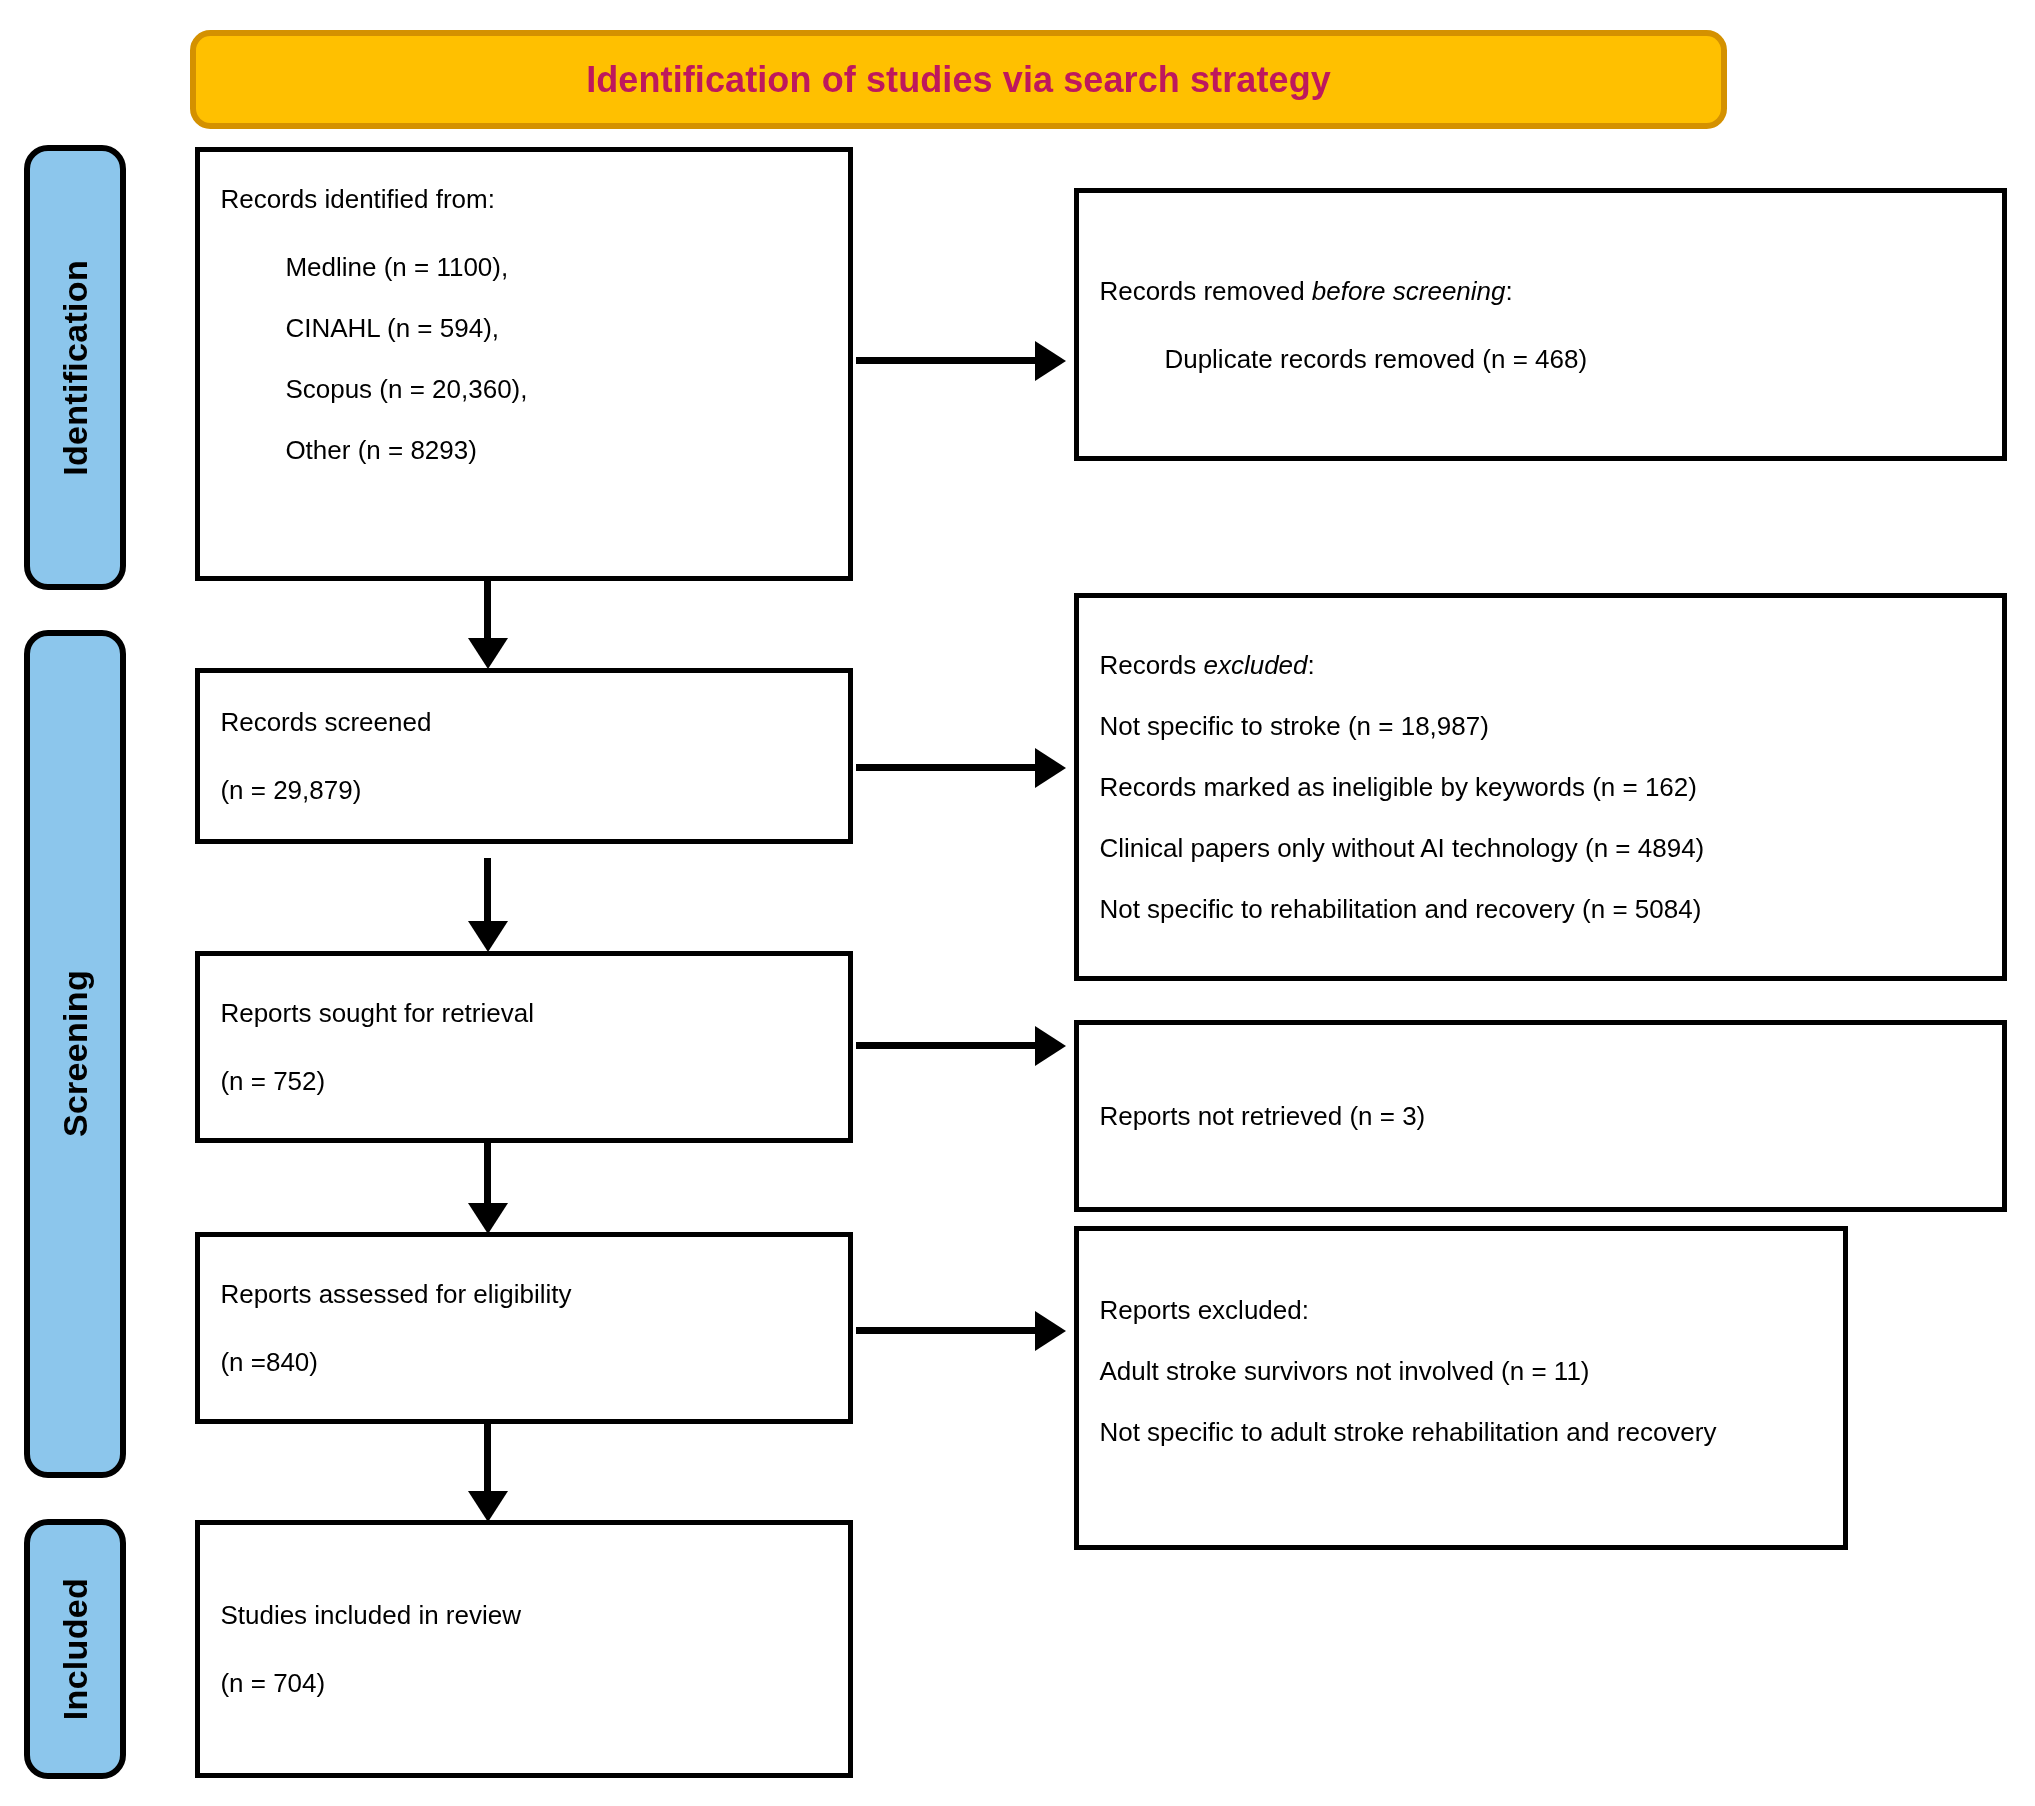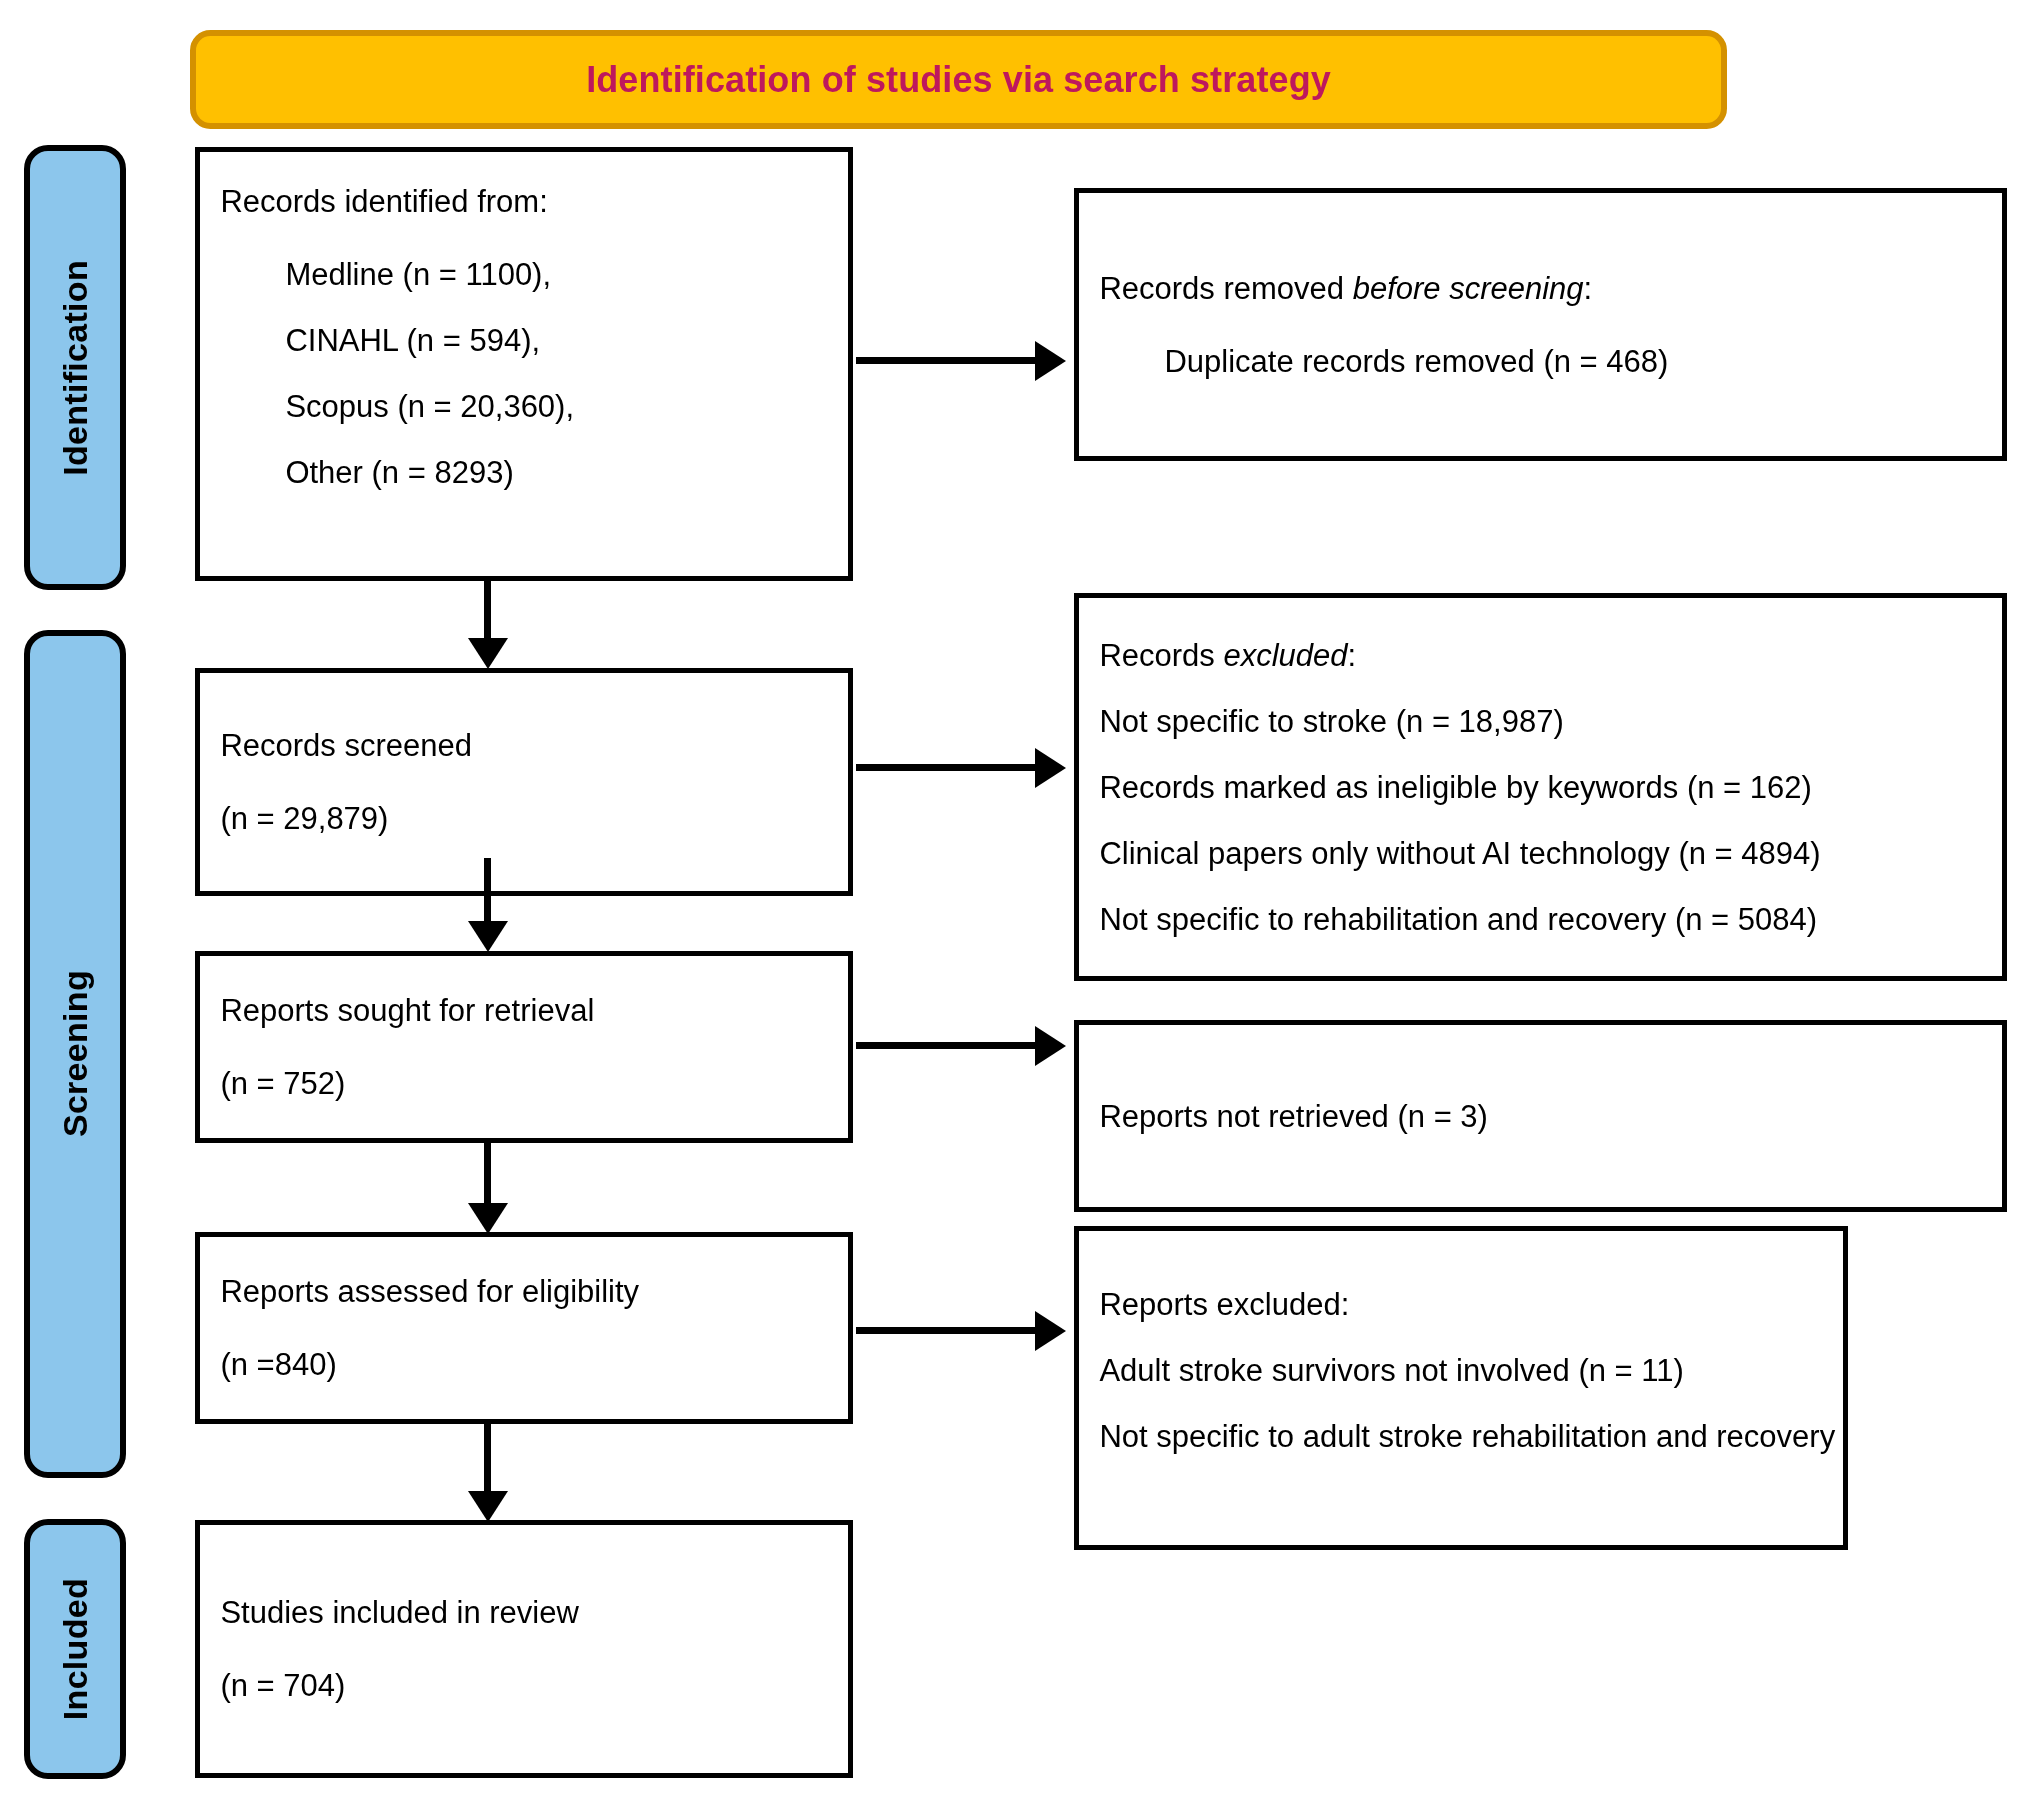--- a/index.html
+++ b/index.html
@@ -67,21 +67,21 @@
     position: absolute;
     background: #ffffff;
     border: 5.4px solid #000000;
     box-sizing: border-box;
     padding: 17px 20.4px;
     display: flex;
     flex-direction: column;
     justify-content: center;
   }
   .flow-line {
-    font-size: 31px;
+    font-size: 26px;
     color: #000000;
     line-height: 1.0;
     white-space: nowrap;
   }
   .flow-line.indent { padding-left: 65px; }
   .gap-md { height: 35px; }
   .gap-lg { height: 42px; }
   .ital { font-style: italic; }
 
   
@@ -144,21 +144,21 @@
     <div class="gap-lg"></div>
     <div class="flow-line indent">Duplicate records removed (n = 468)</div>
   </div>
 
   <div class="conn" style="left:856px; top:357px; width:180px; height:7.2px;"></div>
   <div class="arrow-head-right" style="left:1035px; top:341px;"></div>
 
   <div class="conn" style="left:484px; top:579px; width:7.2px; height:63px;"></div>
   <div class="arrow-head-down" style="left:468px; top:638px;"></div>
 
-  <div class="flow-box" style="left:195px; top:668px; width:658px; height:228px;">
+  <div class="flow-box" style="left:195px; top:668px; width:658px; height:176px;">
     <div class="flow-line">Records screened</div>
     <div class="gap-lg"></div>
     <div class="flow-line">(n = 29,879)</div>
   </div>
 
   <div class="flow-box" style="left:1074px; top:593px; width:933px; height:388px;">
     <div class="flow-line"><span>Records </span><span class="ital">excluded</span><span>:</span></div>
     <div class="gap-md"></div>
     <div class="flow-line">Not specific to stroke (n = 18,987)</div>
     <div class="gap-md"></div>

